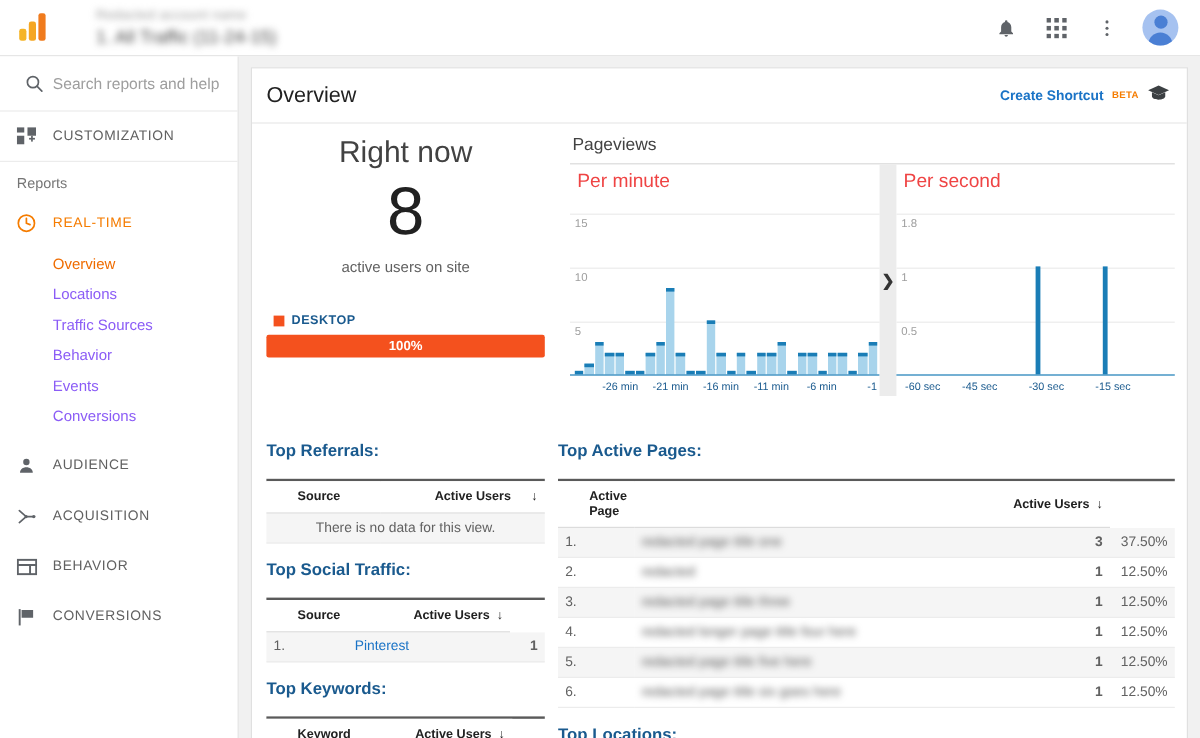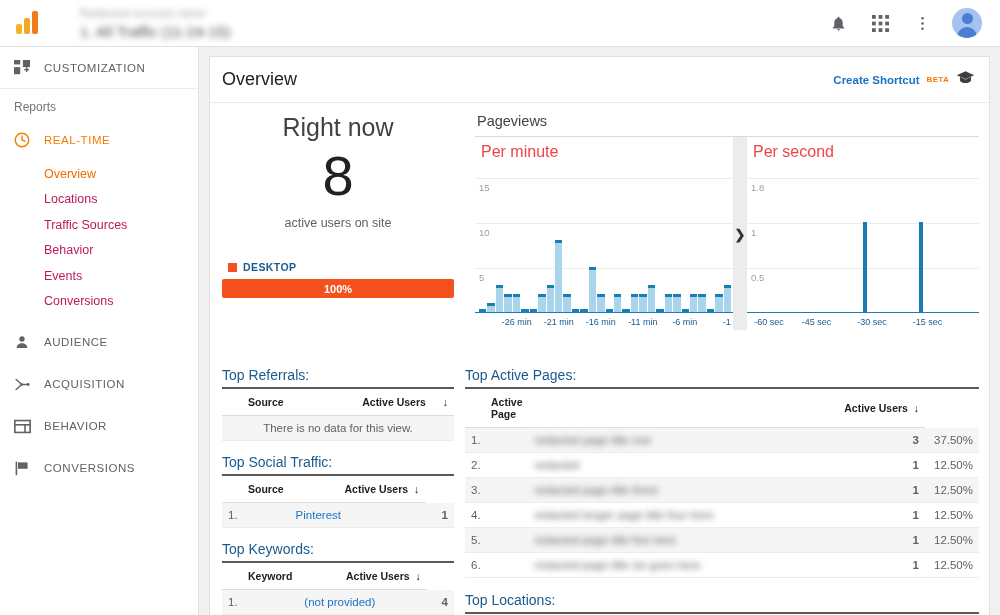--- a/index.html
+++ b/index.html
@@ -63,21 +63,21 @@
     font-size: 11.5px; letter-spacing: .55px; color: #616161; cursor: pointer;
   }
   .nav-item .ic { width: 44px; display: flex; justify-content: center; align-items: center; }
   .sec-divider { border-bottom: 1px solid #ececec; text-align: center; }
   .reports-label {
     font-size: 12px; color: #757575; padding: 11px 0 5px 14px;
   }
   .nav-item.active-group { color: #f57c00; }
   .sub-item {
     height: 25.5px; display: flex; align-items: center;
-    padding-left: 44px; font-size: 12.5px; color: #be185d; cursor: pointer;
+    padding-left: 44px; font-size: 12.5px; color: #8b5cf6; cursor: pointer;
   }
   .sub-item.sel { color: #ef6c00; }
 
   
   .main {
     position: absolute; top: 47px; left: 199px; width: 801px; height: 568px;
     background: #f1f1f1; overflow: hidden;
   }
   .content-card {
     position: absolute; top: 9px; left: 10px; width: 781px; height: 560px;
@@ -136,21 +136,21 @@
   }
   .xlab { position: absolute; bottom: 3px; font-size: 9px; color: #1a5a8e; transform: translateX(-50%); white-space: nowrap; }
   .secbars { position: absolute; left: 4px; right: 4px; bottom: 18px; top: 14px; }
   .secbar { position: absolute; bottom: 0; width: 4px; background: #1a7db6; }
   .pv-arrow {
     position: absolute; top: 50%; left: 50%; transform: translate(-50%,-50%);
     font-size: 13px; color: #333; font-weight: bold; line-height: 1;
   }
 
   
-  .sec-title { font-size: 14px; color: #1a5a8e; font-weight: normal; padding-bottom: 4px; }
+  .sec-title { font-size: 14px; color: #1a5a8e; font-weight: bold; padding-bottom: 16px; }
   .tbl { width: 100%; border-collapse: collapse; font-size: 11.5px; }
   .tbl thead th {
     font-size: 10.5px; color: #212121; font-weight: bold; text-align: left;
     padding: 7px 6px; border-bottom: 1px solid #dcdcdc; background: #fff;
   }
   .tbl td {
     padding: 6px; border-bottom: 1px solid #ececec; color: #616161;
   }
   .tbl tbody tr:nth-child(odd) td { background: #f5f5f5; }
   .tbl tbody tr:nth-child(even) td { background: #fff; }
@@ -206,20 +206,29 @@
           <circle cx="3" cy="10" r="1.7"></circle>
           <circle cx="3" cy="17" r="1.7"></circle>
       </svg>
     </div>
     <div class="avatar"></div>
   </div>
 </div>
 
 <div class="sidebar">
 
+  <div class="search-row">
+    <div class="si">
+      <svg width="17" height="17" viewBox="0 0 24 24" fill="none" stroke="#5f6368" stroke-width="2">
+        <circle cx="10.5" cy="10.5" r="6.5"></circle>
+          <line x1="15.5" y1="15.5" x2="21" y2="21" stroke-linecap="round"></line>
+      </svg>
+    </div>
+    <input class="search-input" value="" placeholder="Search reports and help" style="">
+  </div>
 
   <div class="nav-item sec-divider">
     <span class="ic">
       <svg width="16" height="16" viewBox="0 0 18 18" fill="#5f6368">
         <rect x="0" y="0" width="7" height="5"></rect>
           <rect x="10" y="0" width="8" height="8"></rect>
         <rect x="0" y="8" width="7" height="8"></rect>
         <rect x="11.5" y="10" width="5.5" height="1.6"></rect>
           <rect x="13.4" y="8" width="1.6" height="5.5"></rect>
       </svg>

